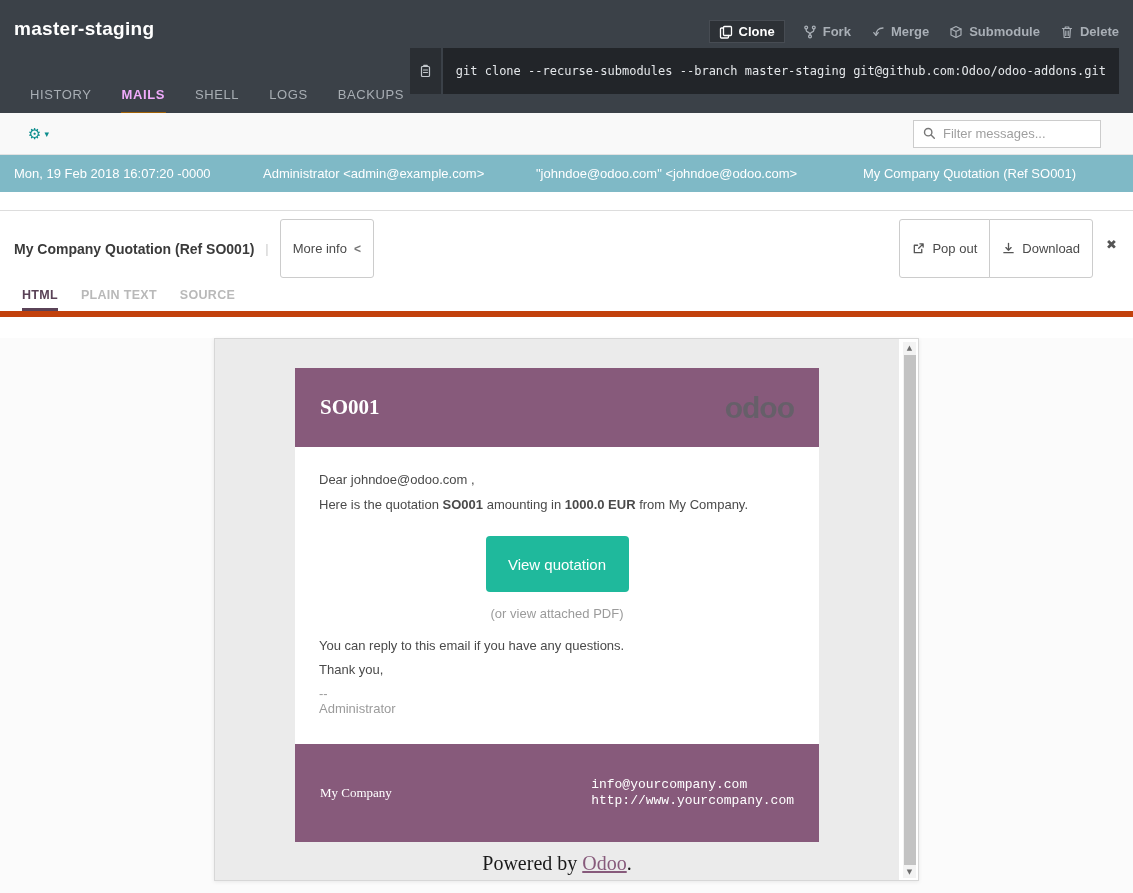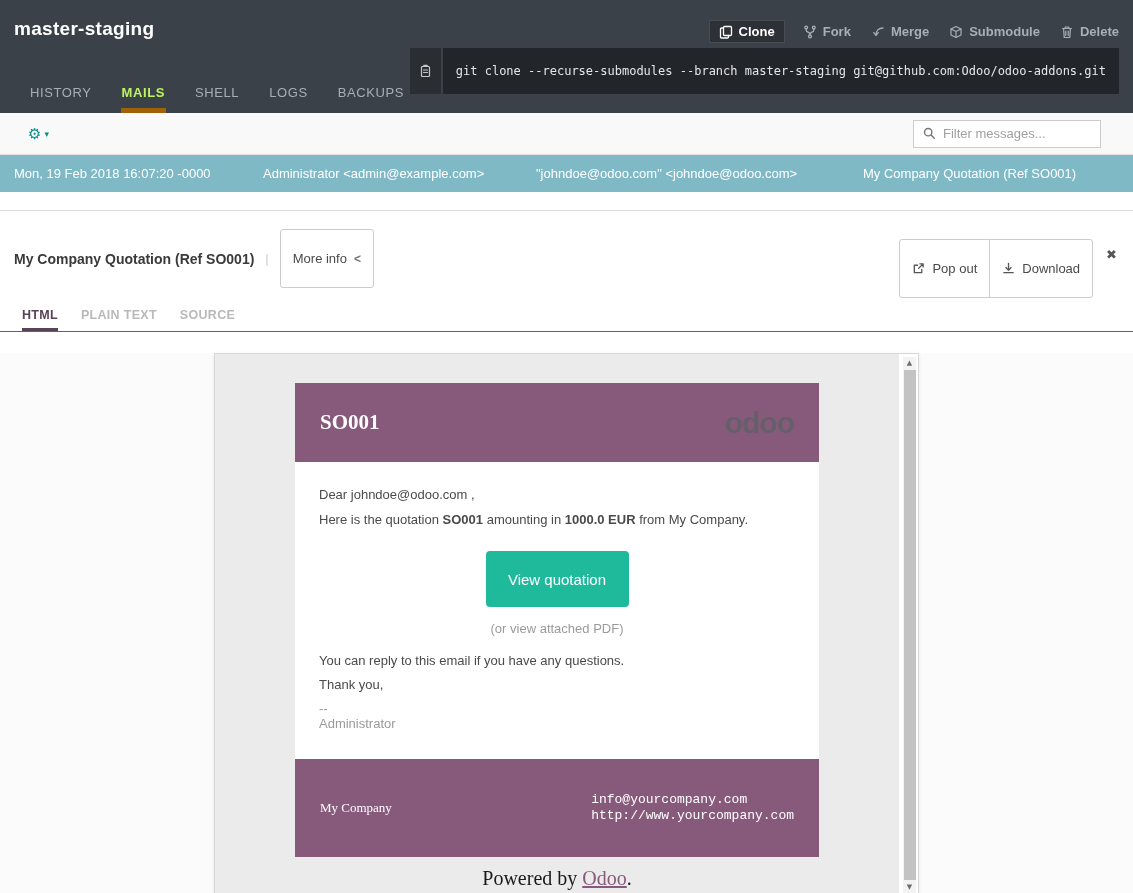--- a/index.html
+++ b/index.html
@@ -12,21 +12,21 @@
   .top-header { position: relative; height: 113px; background: #3b4148; color: #fff; }
   .branch-title { position: absolute; left: 14px; top: 18px; font-size: 19px; font-weight: 700; letter-spacing: .3px; }
   .header-actions { position: absolute; right: 14px; top: 24px; display: flex; align-items: center; gap: 20px; }
   .h-action { display: flex; align-items: center; gap: 6px; color: #a9afb6; font-size: 13px; font-weight: 600; cursor: pointer; }
   .h-action.active { background: #2d3136; border: 1px solid #474c53; color: #fff; padding: 3px 9px; margin: -4px -2px; }
   .git-box { position: absolute; right: 14px; top: 48px; display: flex; align-items: stretch; gap: 2px; }
   .copy-btn { background: #2a2e33; color: #c2c7cc; width: 31px; display: flex; align-items: center; justify-content: center; cursor: pointer; }
   .git-cmd { background: #222529; color: #e4e7ea; font-family: "DejaVu Sans Mono", monospace; font-size: 12px; padding: 16px 13px; white-space: nowrap; }
   .main-tabs { position: absolute; left: 15px; bottom: 0; display: flex; padding-left: 14px; }
   .main-tab { margin-right: 28px; padding: 9px 1px 11px; font-size: 13px; letter-spacing: .6px; color: #a8aeb4; font-weight: 500; cursor: pointer; }
-  .main-tab.active { color: #bef264; font-weight: 700; border-bottom: 5px solid #a16207; padding-bottom: 8px; }
+  .main-tab.active { color: #f0abfc; font-weight: 700; border-bottom: 1px solid #a16207; padding-bottom: 8px; }
 
   
   .filter-bar { height: 42px; background: #f9f9f9; border-bottom: 1px solid #e2e2e2; display: flex; align-items: center; justify-content: space-between; padding: 0 32px 0 28px; }
   .gear-wrap { display: flex; align-items: center; gap: 3px; color: #0d8e8e; cursor: pointer; }
   .gear-wrap .gear { font-size: 15px; }
   .gear-wrap .caret { font-size: 9px; }
   .filter-input { width: 188px; height: 28px; background: #fff; border: 1px solid #cccccc; border-radius: 0; display: flex; align-items: center; gap: 7px; padding: 0 9px; color: #9a9a9a; }
   .filter-input .ph { font-size: 13px; color: #9f9f9f; }
 
   
@@ -37,26 +37,26 @@
   .table-gap { height: 18px; background: #fff; }
 
   
   .viewer { border-top: 1px solid #dddddd; background: #fff; }
   .viewer-head { display: flex; align-items: center; padding: 8px 14px 0; }
   .viewer-title { font-size: 14px; font-weight: 700; color: #3a3a3a; }
   .v-sep { color: #cccccc; margin: 0 11px; font-size: 13px; }
   .btn { display: flex; align-items: center; gap: 7px; background: #fff; border: 1px solid #cccccc; border-radius: 3px; padding: 21px 12px; font-size: 13px; color: #4a4a4a; cursor: pointer; white-space: nowrap; }
   .btn .chev { color: #777; font-size: 12px; font-weight: 700; }
   .v-spacer { flex: 1; }
-  .btn-group { display: flex; margin-top: 20px; }
+  .btn-group { display: flex; }
   .btn-group .btn { border-radius: 0; }
   .btn-group .btn:first-child { border-radius: 3px 0 0 3px; }
   .btn-group .btn:last-child { border-radius: 0 3px 3px 0; margin-left: -1px; }
   .v-close { margin: -8px 2px 0 13px; color: #555; font-size: 13px; font-weight: 700; cursor: pointer; }
-  .viewer-tabs { display: flex; padding: 10px 28px 0 22px; border-bottom: 1px solid #c2410c; }
+  .viewer-tabs { display: flex; padding: 10px 28px 0 22px; border-bottom: 6px solid #c2410c; }
   .v-tab { margin-right: 23px; padding-bottom: 6px; font-size: 12.5px; font-weight: 600; letter-spacing: .3px; color: #b9b9b9; cursor: pointer; }
   .v-tab.active { color: #5a4257; border-bottom: 3px solid #5a4257; }
 
   
   .email-area { background: #fbfbfb; height: 589px; }
   .email-panel { width: 705px; height: 543px; margin: 21px auto 0; background: #fff; border: 1px solid #d7d7d7; box-shadow: 0 1px 4px rgba(0,0,0,.08); display: flex; }
   .email-bg { flex: 1; background: #ebebeb; padding-top: 29px; overflow: hidden; }
   .letter { width: 524px; margin: 0 auto; }
   .letter-header { background: #875a7b; height: 79px; display: flex; align-items: center; justify-content: space-between; padding: 0 25px; }
   .so-ref { font-family: "Liberation Serif", serif; font-weight: 700; font-size: 21px; color: #ffffff; }

